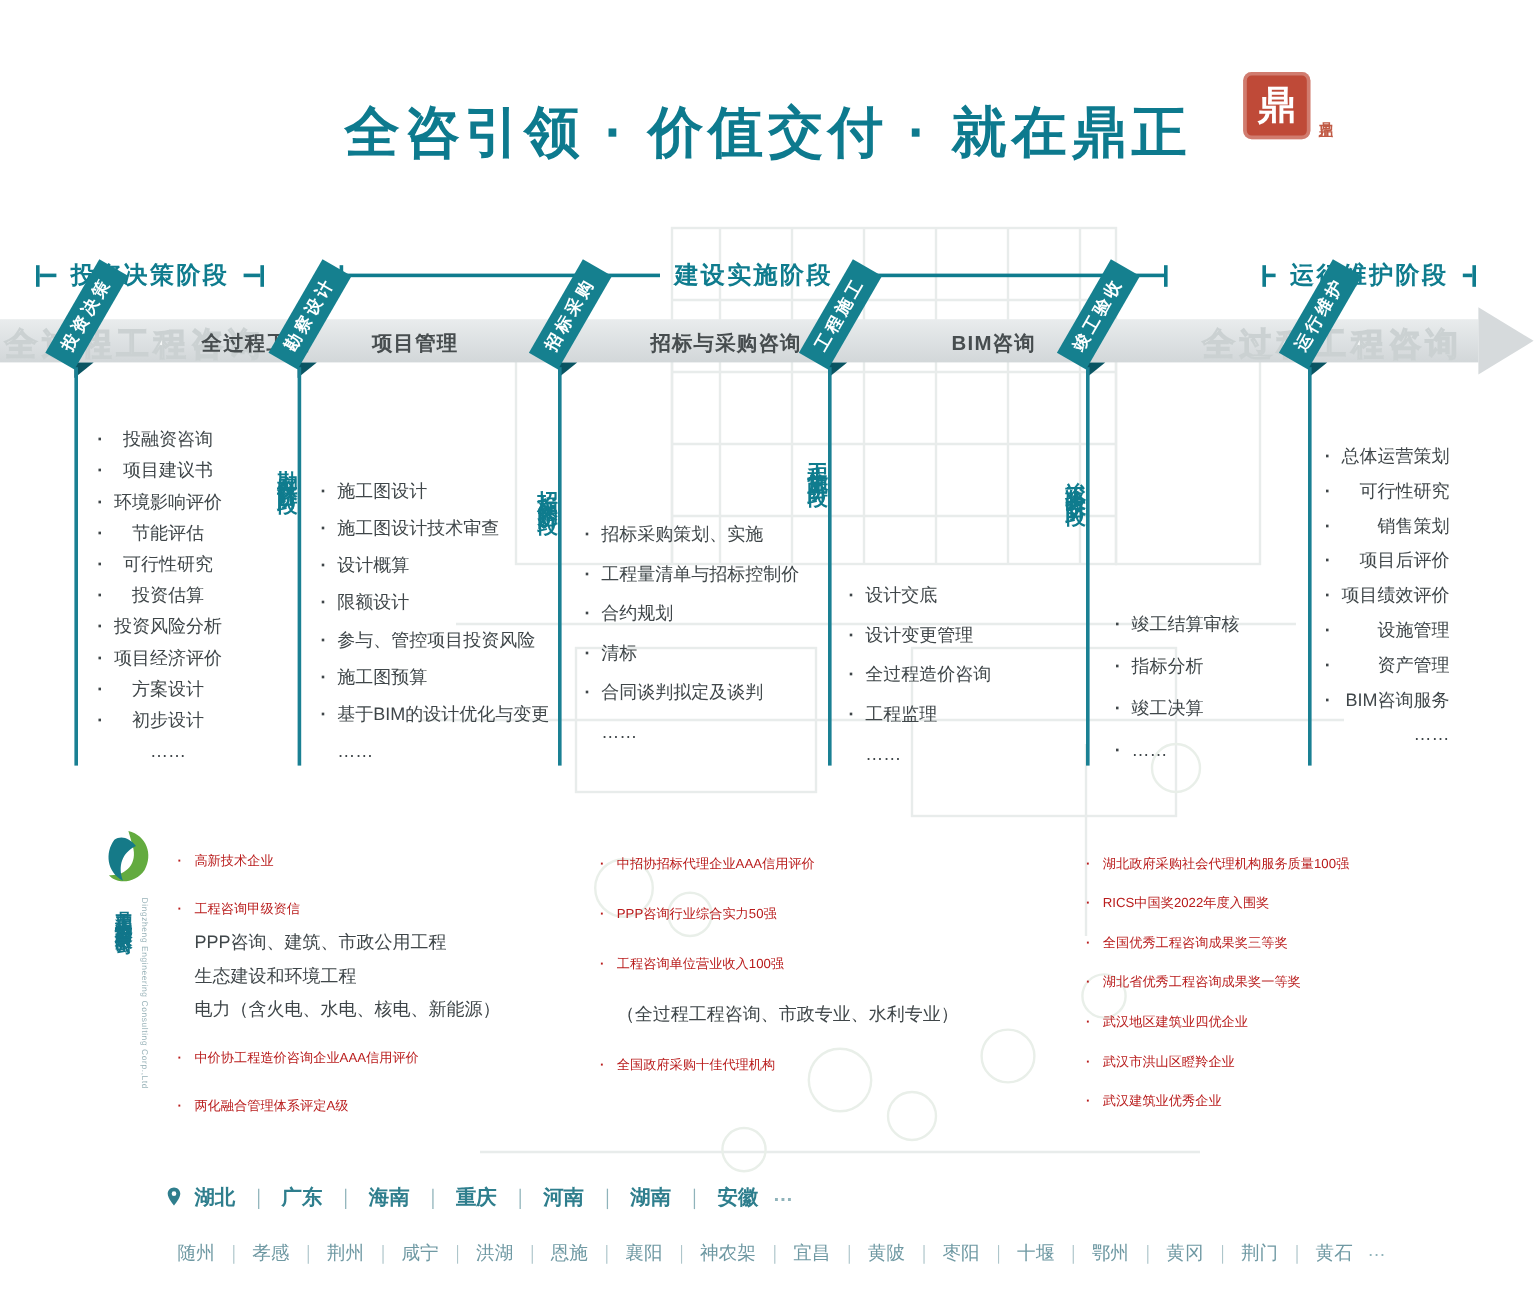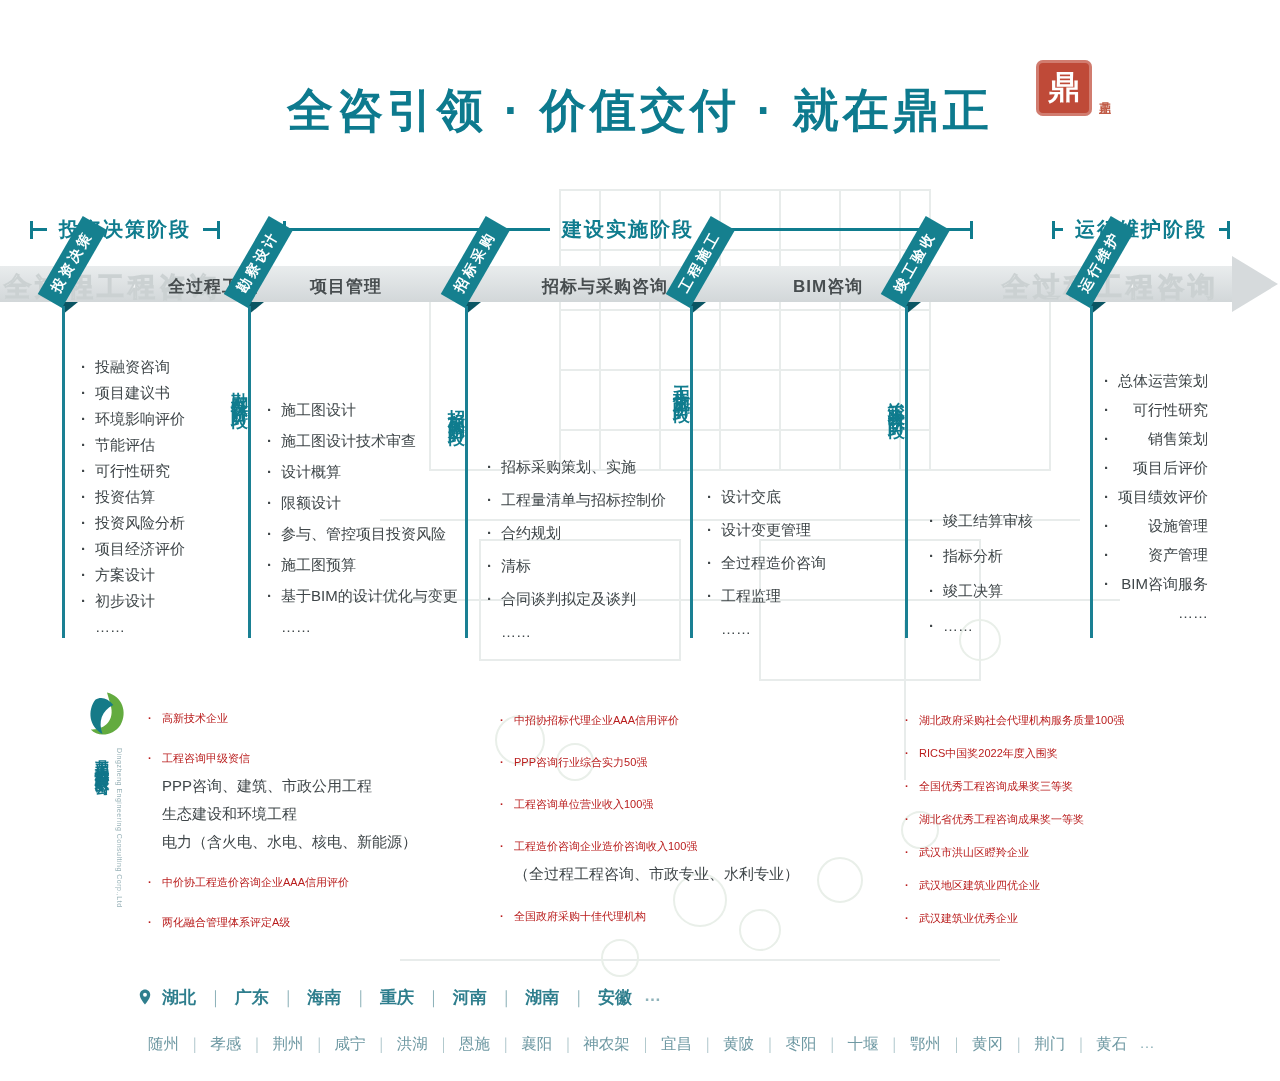--- a/index.html
+++ b/index.html
@@ -59,21 +59,21 @@
   .vline { position:absolute; width:3px; background:#1a8093; top:306px; height:332px; z-index:2; }
   .vtitle { position:absolute; writing-mode:vertical-rl; font-size:17px; font-weight:800;
     color:#0f7c8e; letter-spacing:4px; z-index:2; }
 
   
   .slist { position:absolute; font-size:15px; color:#3f4649; z-index:2; }
   .slist .li { position:relative; padding-left:15px; white-space:nowrap; }
   .slist .li::before { content:"\00B7"; position:absolute; left:1px; font-weight:900; }
   .slist .li:last-child::before { visibility:hidden; }
   .slist.keep .li:last-child::before { visibility:visible; }
-  .lh26 .li { line-height:26px; } .lh31 .li { line-height:31px; }
+  .lh26 .li { line-height:26px;text-align:center; } .lh31 .li { line-height:31px; }
   .lh33 .li { line-height:33px; } .lh35 .li { line-height:35px; }
   .lh29 .li { line-height:29px;text-align:right; }
 
   
   .logo { position:absolute; left:80px; top:688px; width:54px; height:54px; z-index:2; }
   .coname { position:absolute; left:92px; top:748px; writing-mode:vertical-rl;
     font-size:14.5px; font-weight:800; color:#11768a; letter-spacing:2px; z-index:2; }
   .coname-en { position:absolute; left:116px; top:748px; writing-mode:vertical-rl;
     font-size:7px; color:#98b2b8; letter-spacing:0.5px; z-index:2; }
 
@@ -216,21 +216,21 @@
 
   <div class="li">施工图设计</div>
       <div class="li">施工图设计技术审查</div>
       <div class="li">设计概算</div>
       <div class="li">限额设计</div>
       <div class="li">参与、管控项目投资风险</div>
       <div class="li">施工图预算</div>
       <div class="li">基于BIM的设计优化与变更</div>
       <div class="li">……</div>
     </div>
-  <div class="slist lh33" style="left:486px;top:450px">
+  <div class="slist lh33" style="left:486px;top:429px">
 
   <div class="li">招标采购策划、实施</div>
       <div class="li">工程量清单与招标控制价</div>
       <div class="li">合约规划</div>
       <div class="li">清标</div>
       <div class="li">合同谈判拟定及谈判</div>
       <div class="li">……</div>
     </div>
   <div class="slist lh33" style="left:706px;top:480px">
 
@@ -302,21 +302,20 @@
         <div class="award-main">PPP咨询行业综合实力50强</div>
         <div class="award-sub"></div>
       </div>
 
       <div class="award">
         <div class="award-main">工程咨询单位营业收入100强</div>
         <div class="award-sub"></div>
       </div>
 
       <div class="award">
-        <div class="award-main">工程造价咨询企业造价咨询收入100强</div>
         <div class="award-sub">（全过程工程咨询、市政专业、水利专业）</div>
       </div>
 
       <div class="award">
         <div class="award-main">全国政府采购十佳代理机构</div>
         <div class="award-sub"></div>
       </div>
     </div>
   <div class="award-col gapC" style="left:903px;top:706px">
 
@@ -334,26 +333,26 @@
         <div class="award-main">全国优秀工程咨询成果奖三等奖</div>
         <div class="award-sub"></div>
       </div>
 
       <div class="award">
         <div class="award-main">湖北省优秀工程咨询成果奖一等奖</div>
         <div class="award-sub"></div>
       </div>
 
       <div class="award">
+        <div class="award-main">武汉地区建筑业四优企业</div>
+        <div class="award-sub"></div>
+      </div>
+
+      <div class="award">
         <div class="award-main">武汉市洪山区瞪羚企业</div>
-        <div class="award-sub"></div>
-      </div>
-
-      <div class="award">
-        <div class="award-main">武汉地区建筑业四优企业</div>
         <div class="award-sub"></div>
       </div>
 
       <div class="award">
         <div class="award-main">武汉建筑业优秀企业</div>
         <div class="award-sub"></div>
       </div>
     </div>
 
   <div class="geo provinces">

